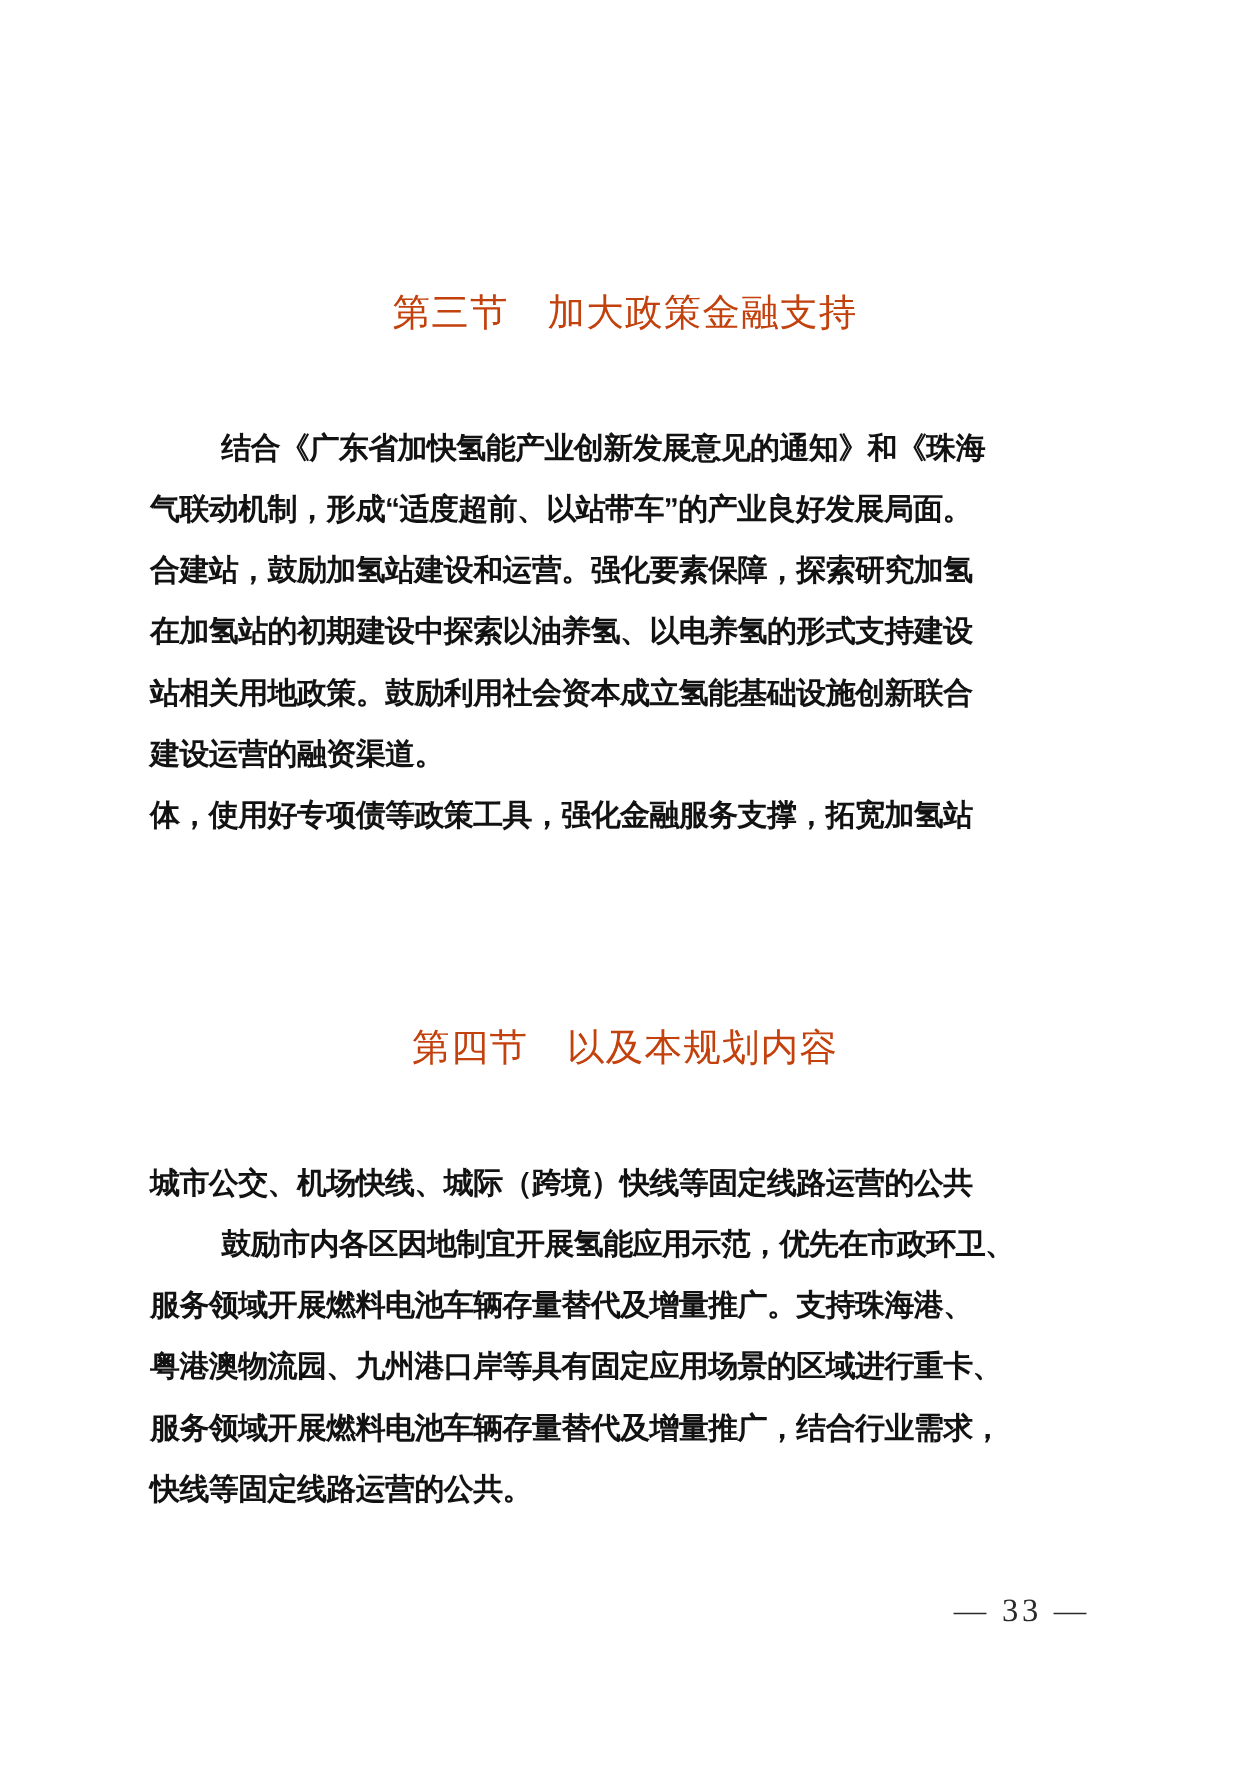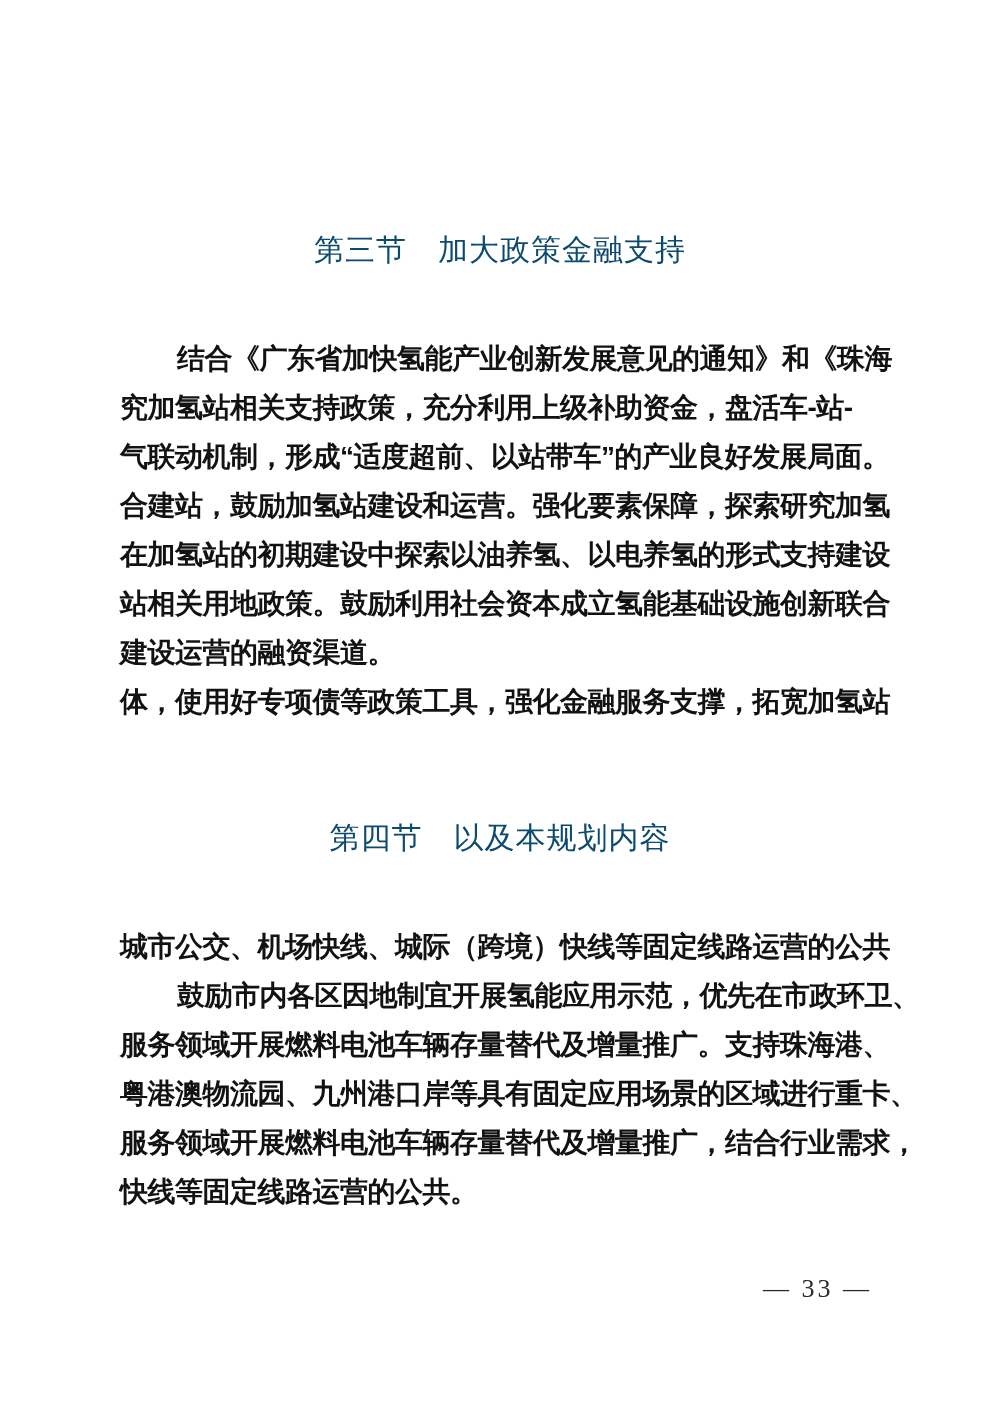--- a/index.html
+++ b/index.html
@@ -19,32 +19,32 @@
   .heading {
     position: absolute;
     left: 0;
     width: 100%;
     margin: 0;
     text-align: center;
     font-family: "Liberation Serif", "DejaVu Serif", serif;
     font-weight: 400;
     font-size: 30px;
     letter-spacing: 1px;
-    color: #0c4a6e;
+    color: #c2410c;
     white-space: nowrap;
   }
   .para {
     position: absolute;
     left: 120px;
     width: 764px;
   }
   .line {
     height: 49px;
     line-height: 49px;
-    font-size: 28px;
+    font-size: 24px;
     letter-spacing: -0.5px;
     font-weight: 600;
     white-space: nowrap;
     color: #121212;
   }
   .line.indent {
     text-indent: 57px;
   }
   .page-number {
     position: absolute;
@@ -60,21 +60,20 @@
 </style>
 </head>
 <body>
 
 <div class="page">
 
   <h2 class="heading" style="top:230px">第三节　加大政策金融支持</h2>
 
   <div class="para" style="top:334px">
     <div class="line indent">结合《广东省加快氢能产业创新发展意见的通知》和《珠海</div>
-    <div class="line">究加氢站相关支持政策，充分利用上级补助资金，盘活车-站-</div>
     <div class="line">气联动机制，形成“适度超前、以站带车”的产业良好发展局面。</div>
     <div class="line">合建站，鼓励加氢站建设和运营。强化要素保障，探索研究加氢</div>
     <div class="line">在加氢站的初期建设中探索以油养氢、以电养氢的形式支持建设</div>
     <div class="line">站相关用地政策。鼓励利用社会资本成立氢能基础设施创新联合</div>
     <div class="line">建设运营的融资渠道。</div>
     <div class="line">体，使用好专项债等政策工具，强化金融服务支撑，拓宽加氢站</div>
   </div>
 
   <h2 class="heading" style="top:818px">第四节　以及本规划内容</h2>
 

